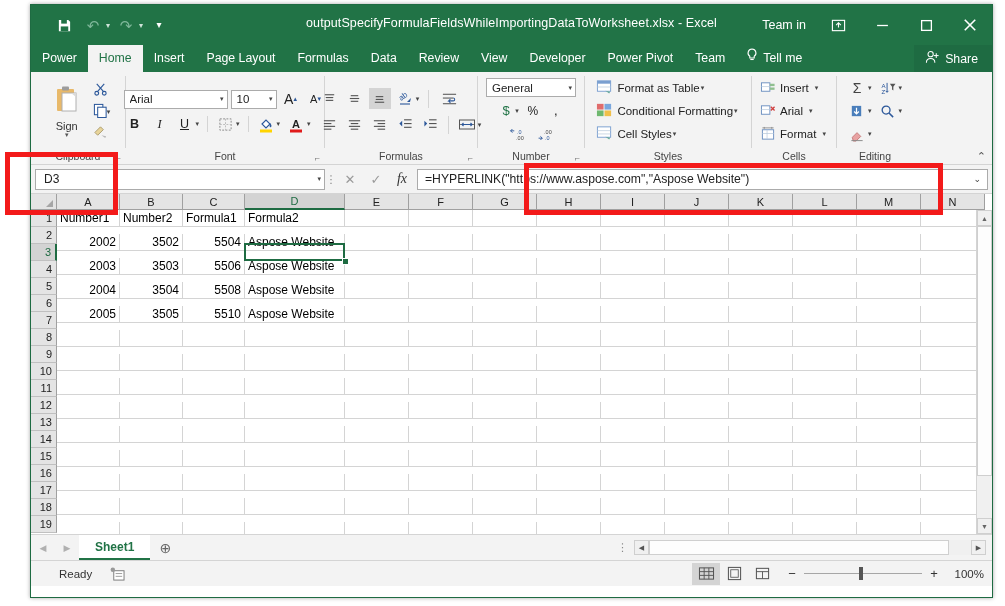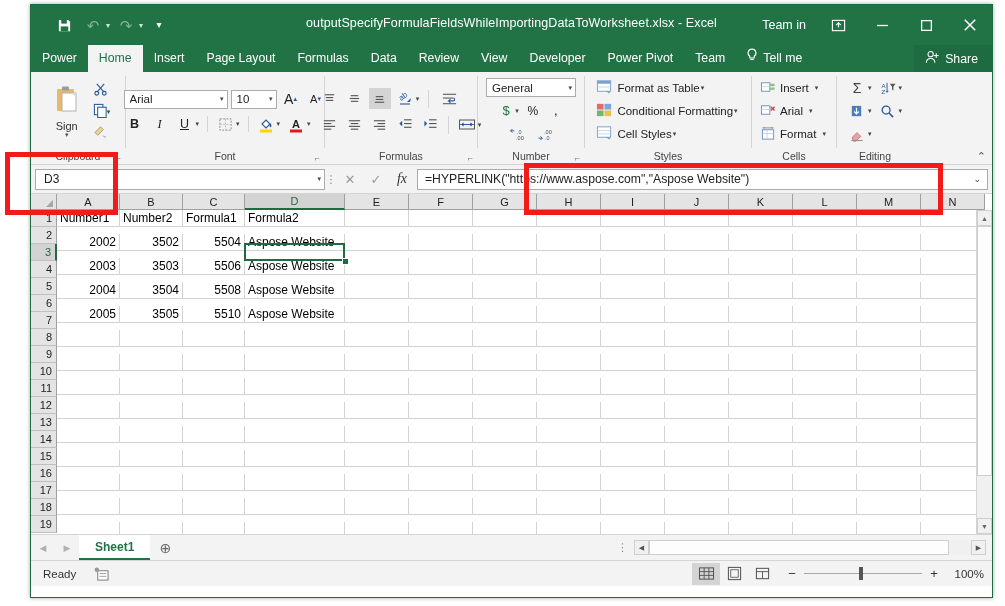--- a/index.html
+++ b/index.html
@@ -124,21 +124,21 @@
             font-size:14px;color:#666;}
   .sdots{margin-left:auto;color:#888;font-size:11px;line-height:9px;padding-right:6px;}
   .hscroll{width:352px;height:15px;background:#f0f0f0;display:flex;align-items:center;margin-right:6px;}
   .hsarrow{width:15px;height:15px;display:flex;align-items:center;justify-content:center;
            font-size:7px;color:#555;background:#f0f0f0;border:1px solid #cfcfcf;box-sizing:border-box;}
   .hsthumb{height:15px;background:#fdfdfd;border:1px solid #cfcfcf;box-sizing:border-box;}
 
   
   .statusbar{position:relative;height:25px;background:#f3f3f3;border-top:1px solid #d4d4d4;
              display:flex;align-items:center;}
-  .status-text{font-size:11.5px;color:#333;padding-left:12px;}
+  .status-text{font-size:11.5px;color:#333;padding-left:28px;}
   .macicon{margin-left:18px;display:flex;align-items:center;}
   .sb-right{position:absolute;right:8px;top:0;height:25px;display:flex;align-items:center;gap:0;}
   .viewbtn{width:28px;height:22px;display:flex;align-items:center;justify-content:center;}
   .viewbtn.on{background:#d4d4d4;}
   .zslider{display:flex;align-items:center;gap:6px;margin-left:10px;}
   .zminus,.zplus{font-size:13px;color:#333;width:12px;text-align:center;}
   .ztrack{position:relative;width:118px;height:1px;background:#a6a6a6;}
   .zthumb{position:absolute;left:55px;top:-6px;width:4px;height:13px;background:#555;}
   .zval{font-size:11.5px;color:#333;width:36px;text-align:right;padding-left:8px;}
 

